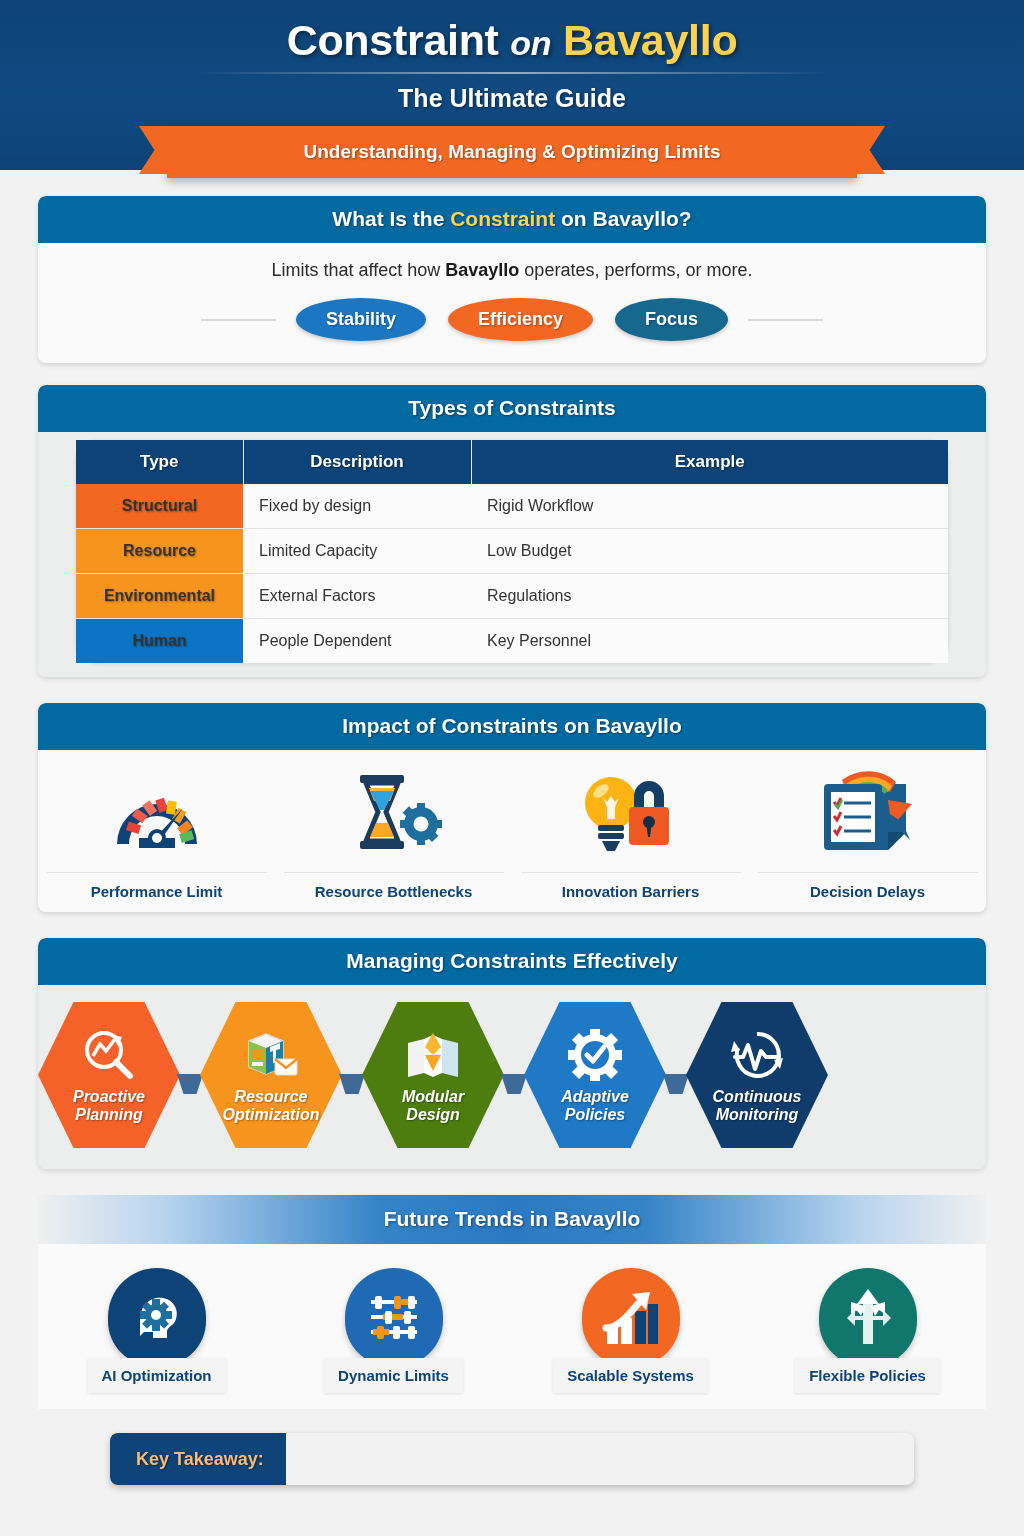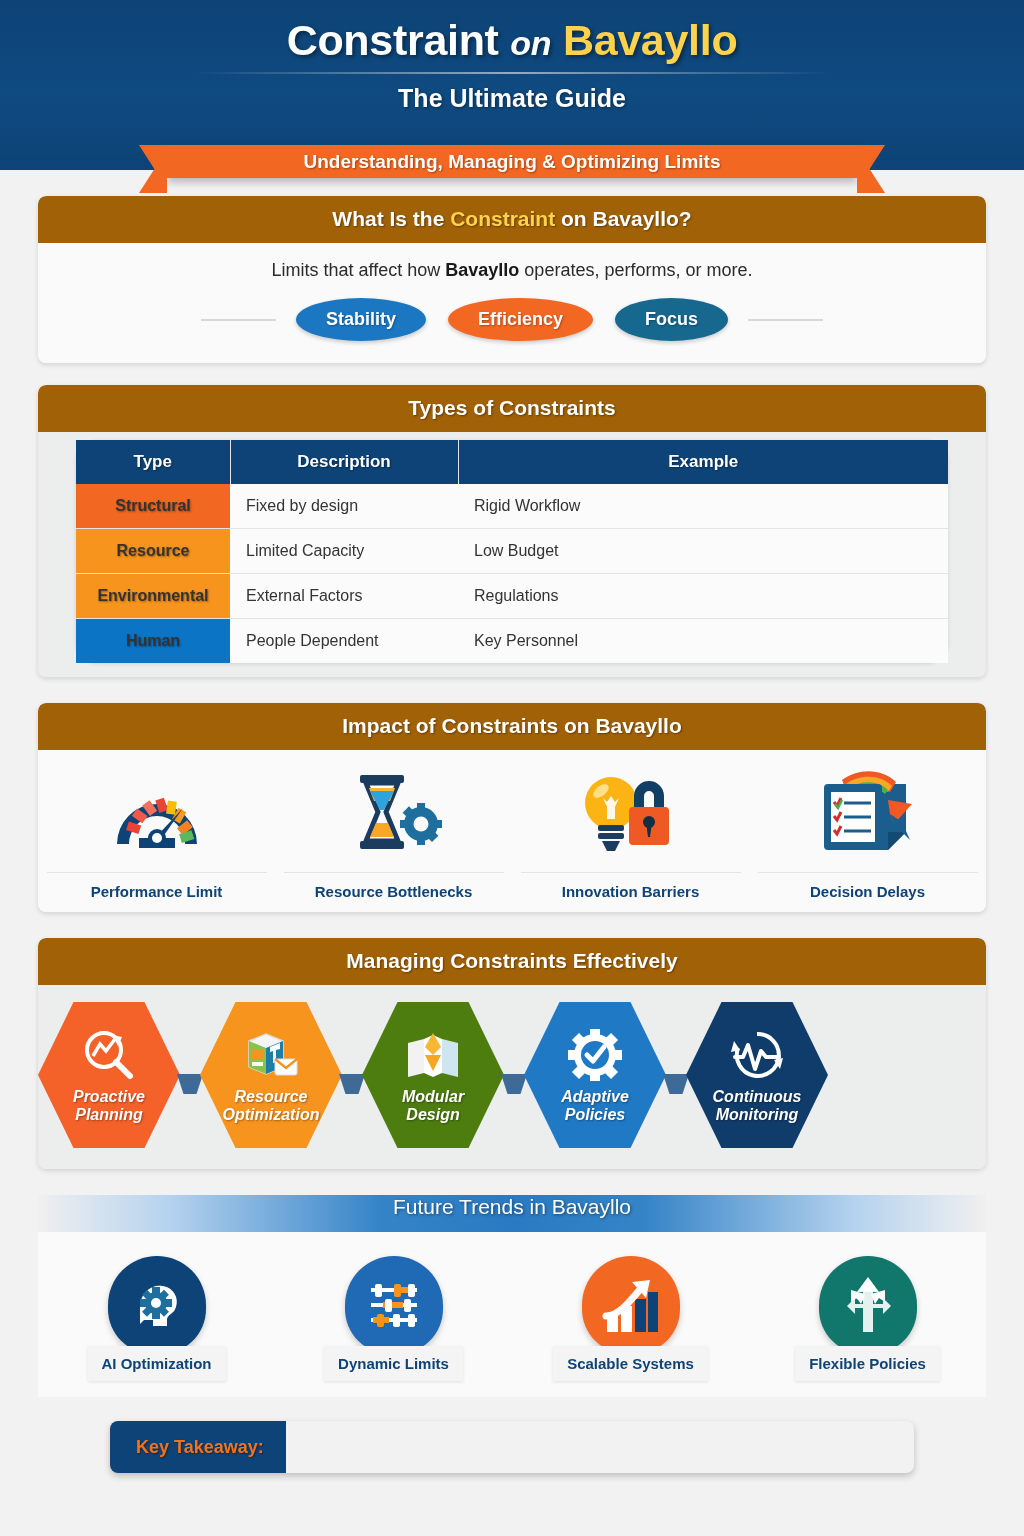--- a/index.html
+++ b/index.html
@@ -50,21 +50,21 @@
     position: absolute;
     left: 0; right: 0;
     bottom: -8px;
     display: flex;
     justify-content: center;
   }
   .ribbon {
     position: relative;
     background: #f26722;
     width: 690px;
-    height: 33px;
+    height: 52px;
     display: flex;
     align-items: center;
     justify-content: center;
     box-shadow: 0 4px 8px rgba(0,0,0,0.25);
   }
   .ribbon::before, .ribbon::after {
     content: "";
     position: absolute;
     top: 0;
     width: 28px;
@@ -83,21 +83,21 @@
 
   
   .card {
     margin: 0 38px;
     background: #f0f0f0;
     border-radius: 8px;
     box-shadow: 0 2px 5px rgba(0,0,0,0.13);
     overflow: hidden;
   }
   .card-header {
-    background: #a16207;
+    background: #0369a1;
     color: #fff;
     text-align: center;
     font-size: 21px;
     font-weight: bold;
     padding: 11px 0 12px;
     text-shadow: 1px 1px 2px rgba(0,0,0,0.4);
     border-radius: 8px 8px 0 0;
   }
   .card-header .brand { color: #ffd24d; }
   .card-body { background: #fafafa; }
@@ -158,21 +158,21 @@
     background: #fbfbfb;
   }
   table.types tr:last-child td { border-bottom: none; }
   td.type-cell {
     color: #fff;
     font-weight: bold;
     font-size: 16.5px;
     text-align: center;
     text-shadow: 1px 1px 2px rgba(0,0,0,0.35);
     border-bottom: 1px solid #fff;
-    width: 154px;
+    width: 167px;
   }
   .col-desc { width: 228px; }
 
   
   .sec-impact { margin-top: 26px; }
   .impact-body { padding: 16px 0 12px; }
   .impact-row {
     display: flex;
     justify-content: space-around;
     align-items: flex-end;
@@ -229,31 +229,31 @@
     flex-shrink: 0;
     margin: 0 -3px;
     align-self: center;
     margin-top: 18px;
   }
 
   
   .sec-future { margin: 26px 38px 0; }
   .future-header {
     text-align: center;
-    padding: 0 0 13px;
+    padding: 12px 0 13px;
     background: linear-gradient(90deg,
         rgba(240,240,240,1) 0%,
         rgba(180,210,238,1) 14%,
         rgba(53,132,200,1) 36%,
         rgba(41,122,194,1) 50%,
         rgba(53,132,200,1) 64%,
         rgba(180,210,238,1) 86%,
         rgba(240,240,240,1) 100%);
     font-size: 21px;
-    font-weight: normal;
+    font-weight: bold;
     color: #ffffff;
     text-shadow: 1px 1px 3px rgba(0,0,0,0.45);
   }
   .future-body {
     background: #fafafa;
     padding: 24px 0 16px;
     display: flex;
     justify-content: space-around;
     align-items: flex-end;
   }
@@ -289,21 +289,21 @@
     margin: 24px 110px 0;
     display: flex;
     align-items: stretch;
     border-radius: 8px;
     overflow: hidden;
     box-shadow: 0 3px 7px rgba(0,0,0,0.22);
     height: 52px;
   }
   .takeaway-key {
     background: #0d4377;
-    color: #f97316;
+    color: #fdba74;
     font-size: 18px;
     font-weight: bold;
     display: flex;
     align-items: center;
     padding: 0 22px 0 26px;
     text-shadow: 1px 1px 2px rgba(0,0,0,0.4);
     white-space: nowrap;
   }
   .takeaway-body {
     flex: 1;

